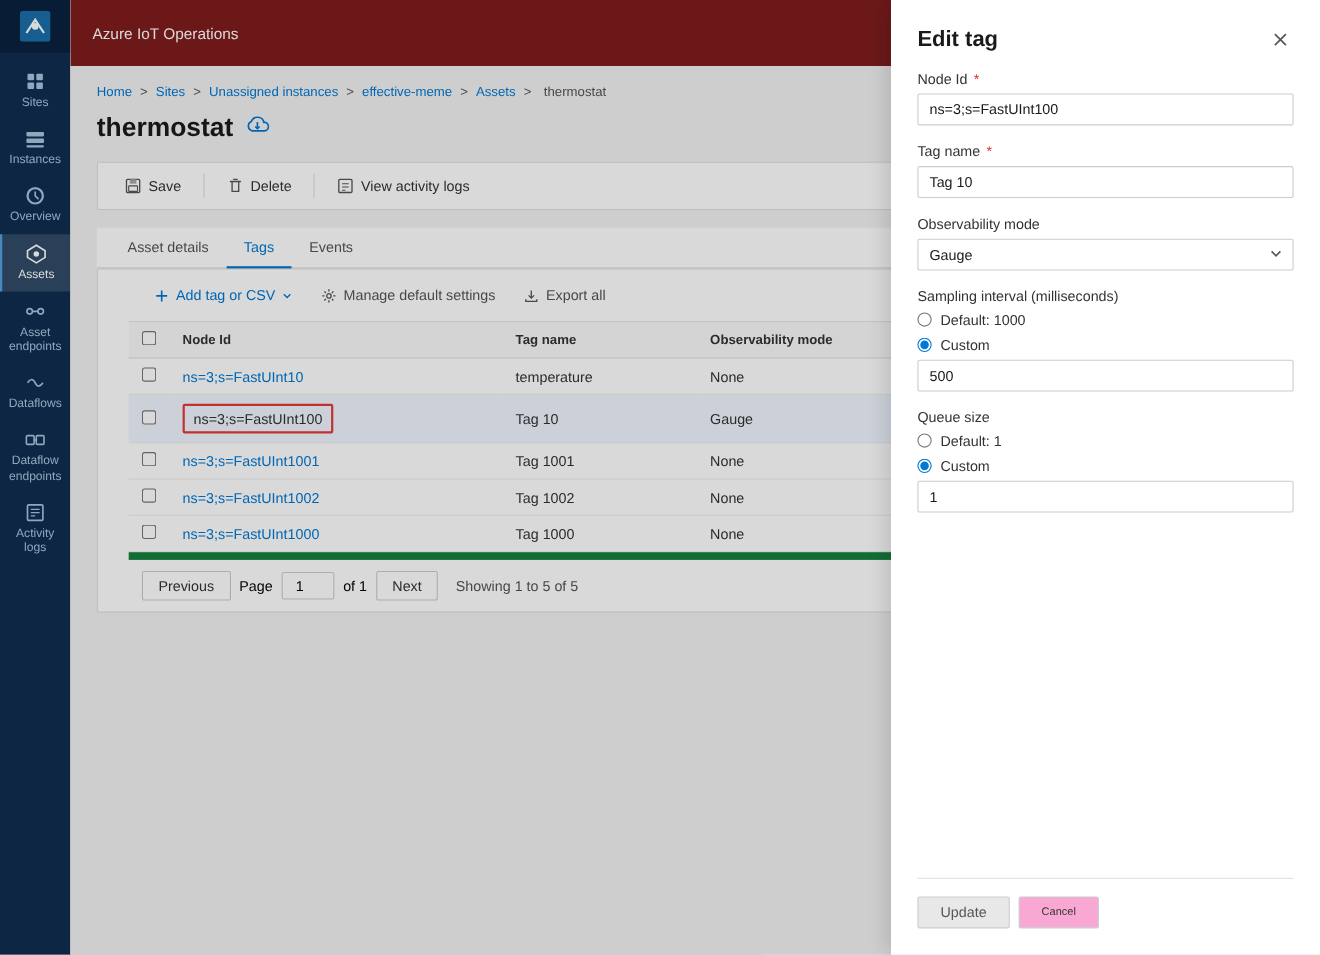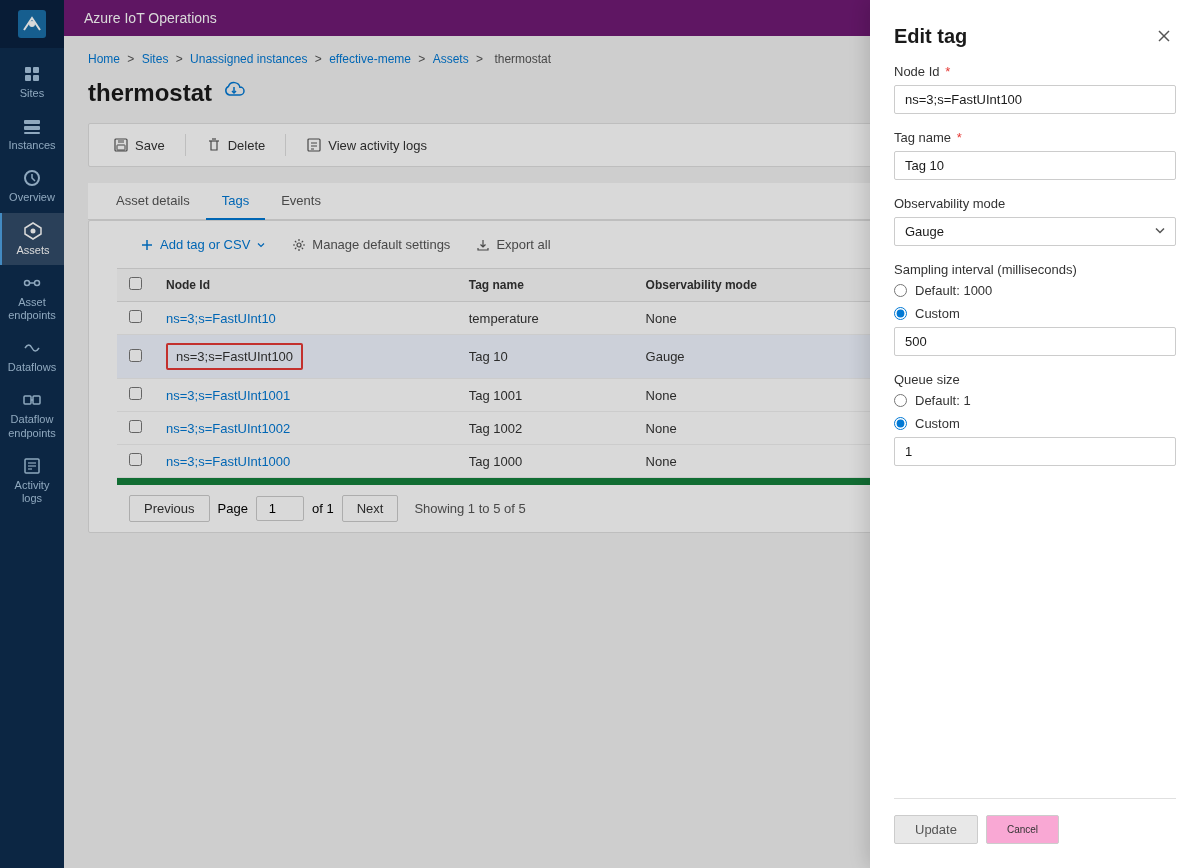--- a/index.html
+++ b/index.html
@@ -44,28 +44,28 @@
     .main-content {
       flex: 1;
       display: flex;
       flex-direction: column;
       overflow: hidden;
       background: #f3f3f3;
     }
 
     
     .topbar {
-      background: #701a75;
+      background: #7f1d1d;
       color: white;
       padding: 8px 20px;
       font-size: 14px;
       font-weight: 500;
       display: flex;
       align-items: center;
-      height: 36px;
+      height: 60px;
     }
 
     
     .page-container {
       flex: 1;
       padding: 16px 24px;
       overflow: auto;
       background: #f3f3f3;
     }
 
@@ -241,21 +241,21 @@
       left: 0;
       background: rgba(0,0,0,0.15);
       z-index: 100;
       pointer-events: none;
     }
     .edit-panel {
       position: fixed;
       top: 0;
       right: 0;
       bottom: 0;
-      width: 330px;
+      width: 390px;
       background: #fff;
       box-shadow: -4px 0 20px rgba(0,0,0,0.15);
       z-index: 101;
       display: flex;
       flex-direction: column;
       padding: 24px;
       gap: 16px;
       overflow-y: auto;
     }
     .panel-header {

